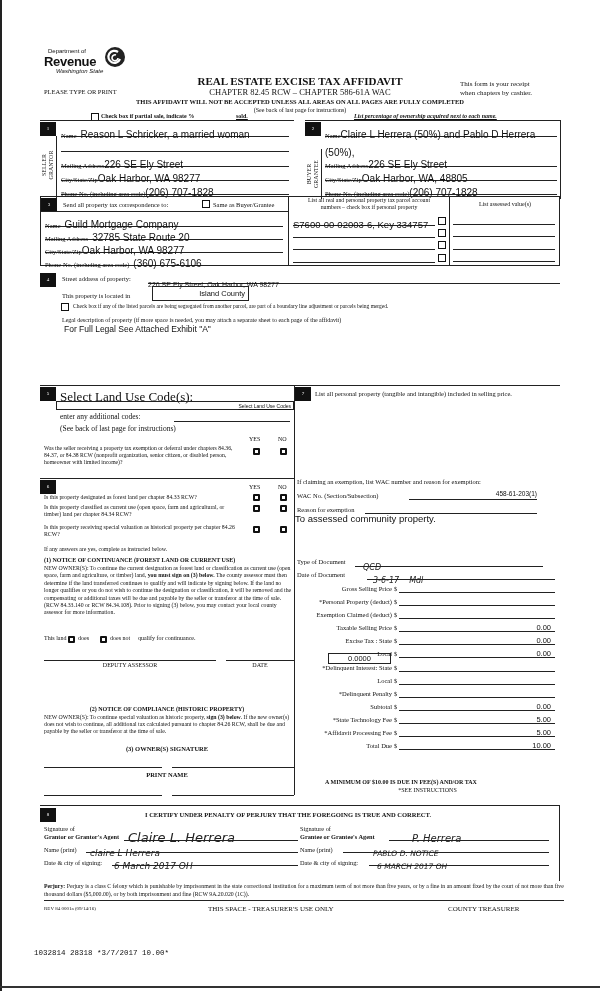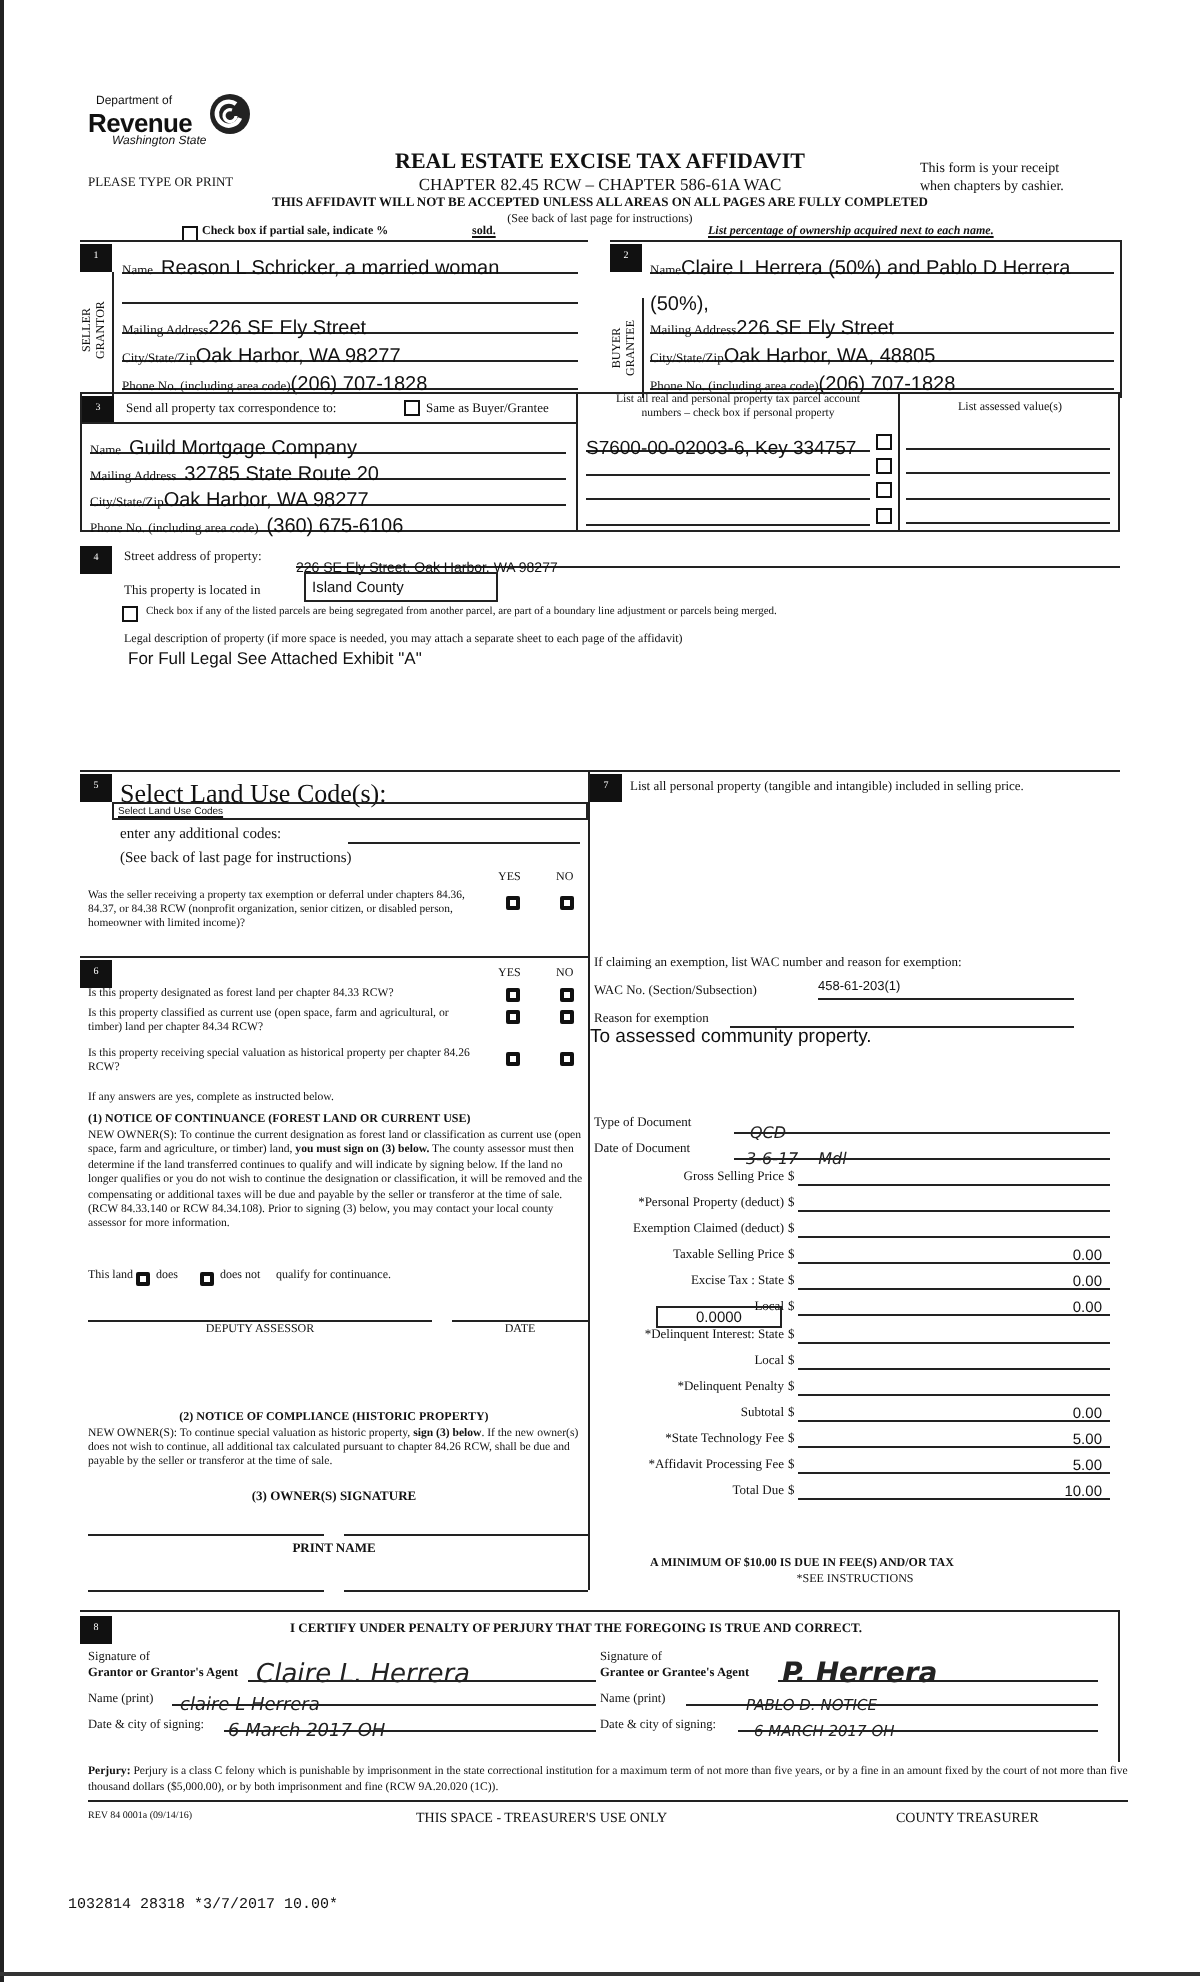--- a/index.html
+++ b/index.html
@@ -1,19 +1,19 @@
 <!DOCTYPE html>
 <html><head>
 <meta charset="utf-8">
 <style>
   html, body { margin:0; padding:0; background:#fff; }
   body { width:600px; height:991px; position:relative; overflow:hidden; font-family:"Liberation Serif", serif; color:#111; }
   .abs { position:absolute; }
   .serif { font-family:"Liberation Serif", serif; }
-  .sans { font-family:"Liberation Sans", sans-serif; }
+  .sans { font-family:"Liberation Sans", sans-serif;text-align:right; }
   .mono { font-family:"Liberation Mono", monospace; }
   .hand { font-family:"DejaVu Sans", sans-serif; font-style:italic; color:#222; }
   .bold { font-weight:bold; }
   .secnum { background:#111; color:#fff; font-size:5px; text-align:center; line-height:14px; width:16px; height:14px; }
   .uline { border-bottom:1px solid #222; }
   .cb { width:8px; height:8px; border:1.3px solid #111; background:#fff; box-sizing:border-box; }
   .cbs { width:7px; height:7px; border:2px solid #111; background:#fff; box-sizing:border-box; border-radius:1px; }
   .label { font-size:6.5px; }
   .val { font-family:"Liberation Sans", sans-serif; font-size:10px; }
   .box { border:1px solid #222; box-sizing:border-box; }
@@ -213,21 +213,21 @@
   <div class="abs serif bold" style="left:0;top:266px;width:254px;text-align:center;font-size:6.5px;">(3)  OWNER(S) SIGNATURE</div>
   <div class="abs" style="left:4px;top:288px;width:118px;border-top:1px solid #222;"></div>
   <div class="abs" style="left:132px;top:288px;width:122px;border-top:1px solid #222;"></div>
   <div class="abs serif bold" style="left:0;top:292px;width:254px;text-align:center;font-size:6.5px;">PRINT NAME</div>
   <div class="abs" style="left:4px;top:316px;width:118px;border-top:1px solid #222;"></div>
   <div class="abs" style="left:132px;top:316px;width:122px;border-top:1px solid #222;"></div>
 </div>
 
 <div class="abs" style="left:295px;top:525px;width:265px;height:275px;">
   <div class="abs serif" style="left:2px;top:33px;font-size:6.5px;">Type of Document</div>
-  <div class="abs uline" style="left:72px;top:31px;width:188px;height:10px;"><span class="hand" style="font-size:8px;margin-left:8px;">QCD</span></div>
+  <div class="abs uline" style="left:60px;top:31px;width:188px;height:10px;"><span class="hand" style="font-size:8px;margin-left:8px;">QCD</span></div>
   <div class="abs serif" style="left:2px;top:46px;font-size:6.5px;">Date of Document</div>
   <div class="abs uline" style="left:72px;top:44px;width:188px;height:10px;"><span class="hand" style="font-size:8px;margin-left:6px;">3-6-17</span><span class="hand" style="font-size:8px;margin-left:10px;">Mdl</span></div>
   <div id="tax-rows">
       <div class="abs" style="left: 0px; top: 59px; width: 265px; height: 11px;">
         <div class="abs serif" style="right: 168px; top: 1px; font-size: 6.5px; white-space: nowrap;">Gross Selling Price</div>
         <div class="abs serif" style="left: 99px; top: 1px; font-size: 6.5px;">$</div>
         <div class="abs sans uline" style="left: 104px; top: 0px; width: 156px; height: 9px; font-size: 7.5px; text-align: right; line-height: 9px; padding-right: 4px; box-sizing: border-box;"></div>
       </div>
       <div class="abs" style="left: 0px; top: 72px; width: 265px; height: 11px;">
         <div class="abs serif" style="right: 168px; top: 1px; font-size: 6.5px; white-space: nowrap;">*Personal Property (deduct)</div>
@@ -302,21 +302,21 @@
   <div class="abs serif" style="left:4px;top:19px;font-size:6.3px;">Signature of</div>
   <div class="abs serif bold" style="left:4px;top:27px;font-size:6.3px;">Grantor or Grantor's Agent</div>
   <div class="abs uline" style="left:84px;top:22px;width:174px;height:12px;"><span class="hand" style="font-size:13px;margin-left:4px;">Claire L. Herrera</span></div>
   <div class="abs serif" style="left:4px;top:40px;font-size:6.3px;">Name (print)</div>
   <div class="abs uline" style="left:46px;top:36px;width:212px;height:10px;"><span class="hand" style="font-size:9px;margin-left:4px;">claire L Herrera</span></div>
   <div class="abs serif" style="left:4px;top:53px;font-size:6.3px;">Date &amp; city of signing:</div>
   <div class="abs uline" style="left:72px;top:49px;width:186px;height:10px;"><span class="hand" style="font-size:9px;margin-left:2px;">6 March 2017  OH</span></div>
 
   <div class="abs serif" style="left:260px;top:19px;font-size:6.3px;">Signature of</div>
   <div class="abs serif bold" style="left:260px;top:27px;font-size:6.3px;">Grantee or Grantee's Agent</div>
-  <div class="abs uline" style="left:349px;top:22px;width:160px;height:12px;"><span class="hand" style="font-size:14px;margin-left:2px;font-weight:bold;">P. Herrera</span></div>
+  <div class="abs uline" style="left:349px;top:22px;width:160px;height:12px;"><span class="hand" style="font-size:10px;margin-left:23px;">P. Herrera</span></div>
   <div class="abs serif" style="left:260px;top:40px;font-size:6.3px;">Name (print)</div>
   <div class="abs uline" style="left:303px;top:36px;width:206px;height:10px;"><span class="hand" style="font-size:7.5px;margin-left:30px;">PABLO  D. NOTICE</span></div>
   <div class="abs serif" style="left:260px;top:53px;font-size:6.3px;">Date &amp; city of signing:</div>
   <div class="abs uline" style="left:329px;top:49px;width:180px;height:10px;"><span class="hand" style="font-size:7.5px;margin-left:8px;">6 MARCH 2017  OH</span></div>
   <div class="abs" style="left:519px;top:0;width:1px;height:75px;background:#222;"></div>
 </div>
 
 <div class="abs serif" style="left:44px;top:883px;width:520px;font-size:5.8px;line-height:7.5px;border-bottom:1px solid #222;padding-bottom:2px;">
   <b>Perjury:</b> <span>Perjury is a class C felony which is punishable by imprisonment in the state correctional institution for a maximum term of not more than five years, or by a fine in an amount fixed by the court of not more than five thousand dollars ($5,000.00), or by both imprisonment and fine (RCW 9A.20.020 (1C)).</span>
 </div>

